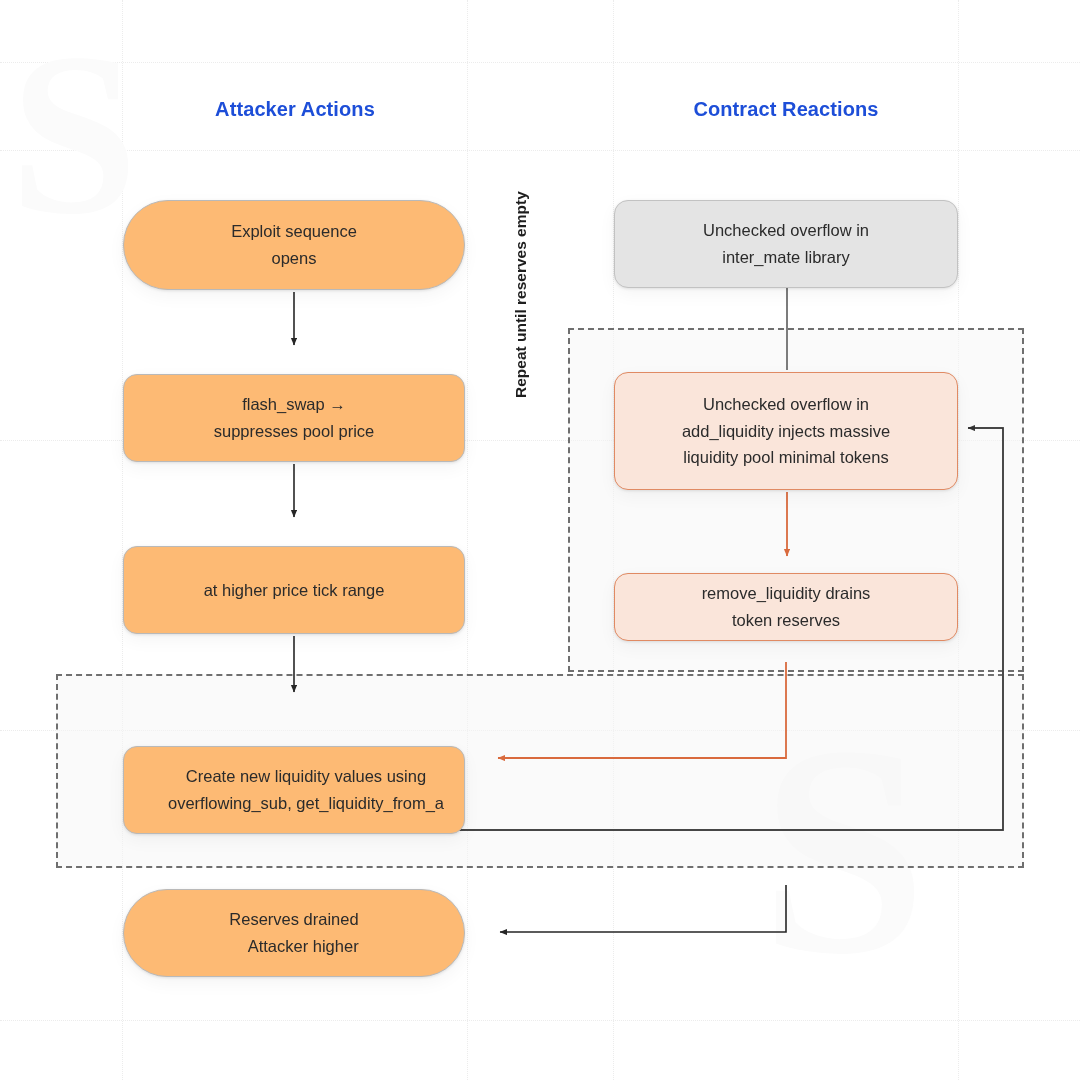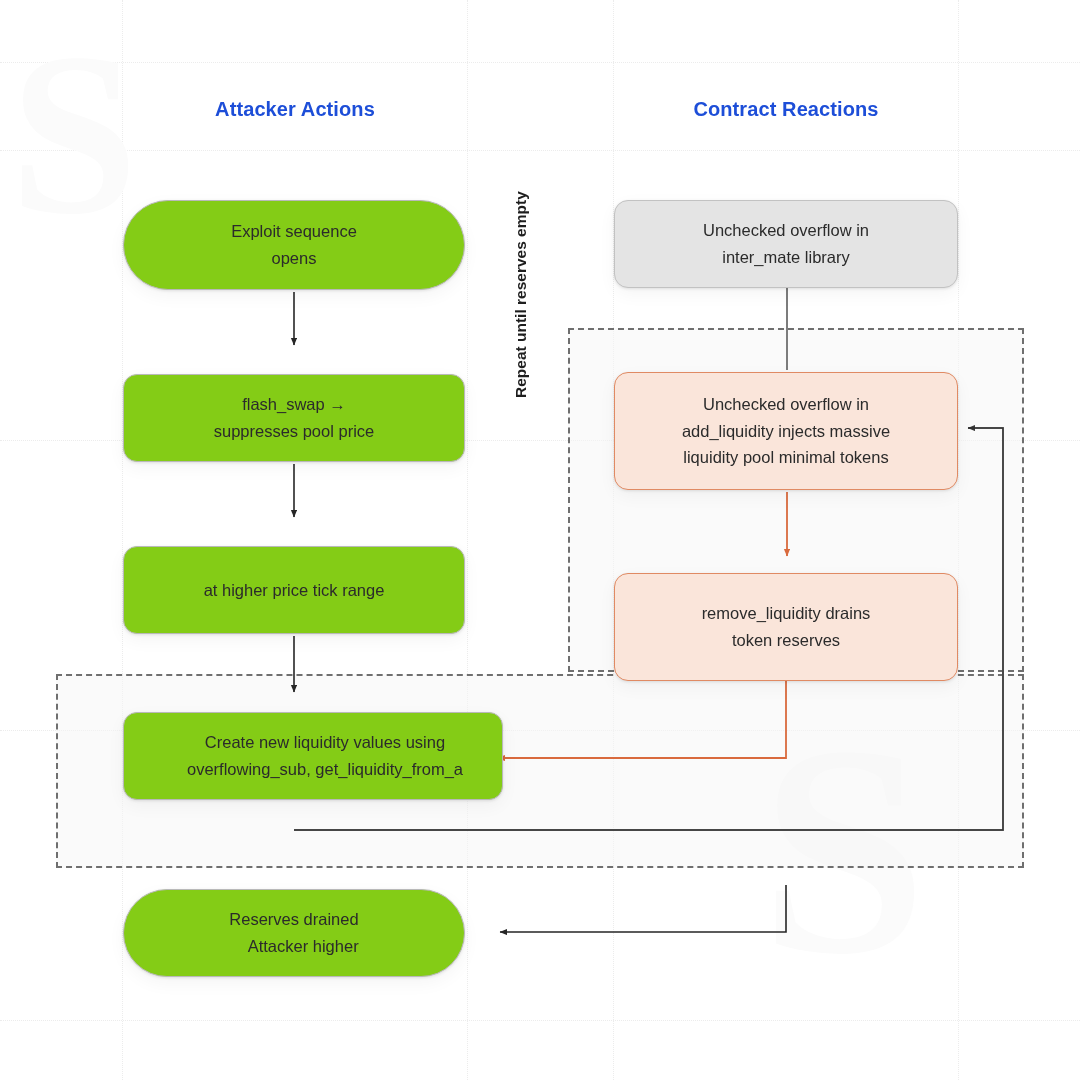--- a/index.html
+++ b/index.html
@@ -59,21 +59,21 @@
   .node {
     position: absolute;
     box-sizing: border-box;
     display: flex;
     align-items: center;
     justify-content: center;
     text-align: center;
     font-size: 16.5px;
     line-height: 1.62;
     color: #2b2b2b;
-    background: #84cc16;
+    background: #fdba74;
     border: 1px solid #b9b9b9;
     border-radius: 14px;
     box-shadow: 0 1px 3px rgba(0,0,0,0.10), 0 6px 18px rgba(0,0,0,0.045);
   }
   .node.pill { border-radius: 999px; }
   .node.gray {
     background: #e4e4e4;
     border-color: #c2c2c2;
   }
   .node.peach {
@@ -196,21 +196,21 @@
       <div>suppresses pool price</div>
     </div>
   </div>
 
   <div class="node" style="left:123px; top:546px; width:342px; height:88px;">
     <div class="lines">
       <div>at higher price tick range</div>
     </div>
   </div>
 
-  <div class="node" style="left:123px; top:712px; width:380px; height:88px;padding-left:24px;">
+  <div class="node" style="left:123px; top:746px; width:342px; height:88px;padding-left:24px;">
     <div class="lines">
       <div>Create new liquidity values using</div>
       <div>overflowing_sub, get_liquidity_from_a</div>
     </div>
   </div>
 
   <div class="node pill" style="left:123px; top:889px; width:342px; height:88px;text-align:right;">
     <div class="lines">
       <div>Reserves drained</div>
       <div>Attacker higher</div>
@@ -225,20 +225,20 @@
   </div>
 
   <div class="node peach" style="left:614px; top:372px; width:344px; height:118px;">
     <div class="lines">
       <div>Unchecked overflow in</div>
       <div>add_liquidity injects massive</div>
       <div>liquidity pool minimal tokens</div>
     </div>
   </div>
 
-  <div class="node peach" style="left:614px; top:573px; width:344px; height:108px;">
+  <div class="node peach" style="left:614px; top:573px; width:344px; height:68px;">
     <div class="lines">
       <div>remove_liquidity drains</div>
       <div>token reserves</div>
     </div>
   </div>
 
 </div>
 
 </body></html>

